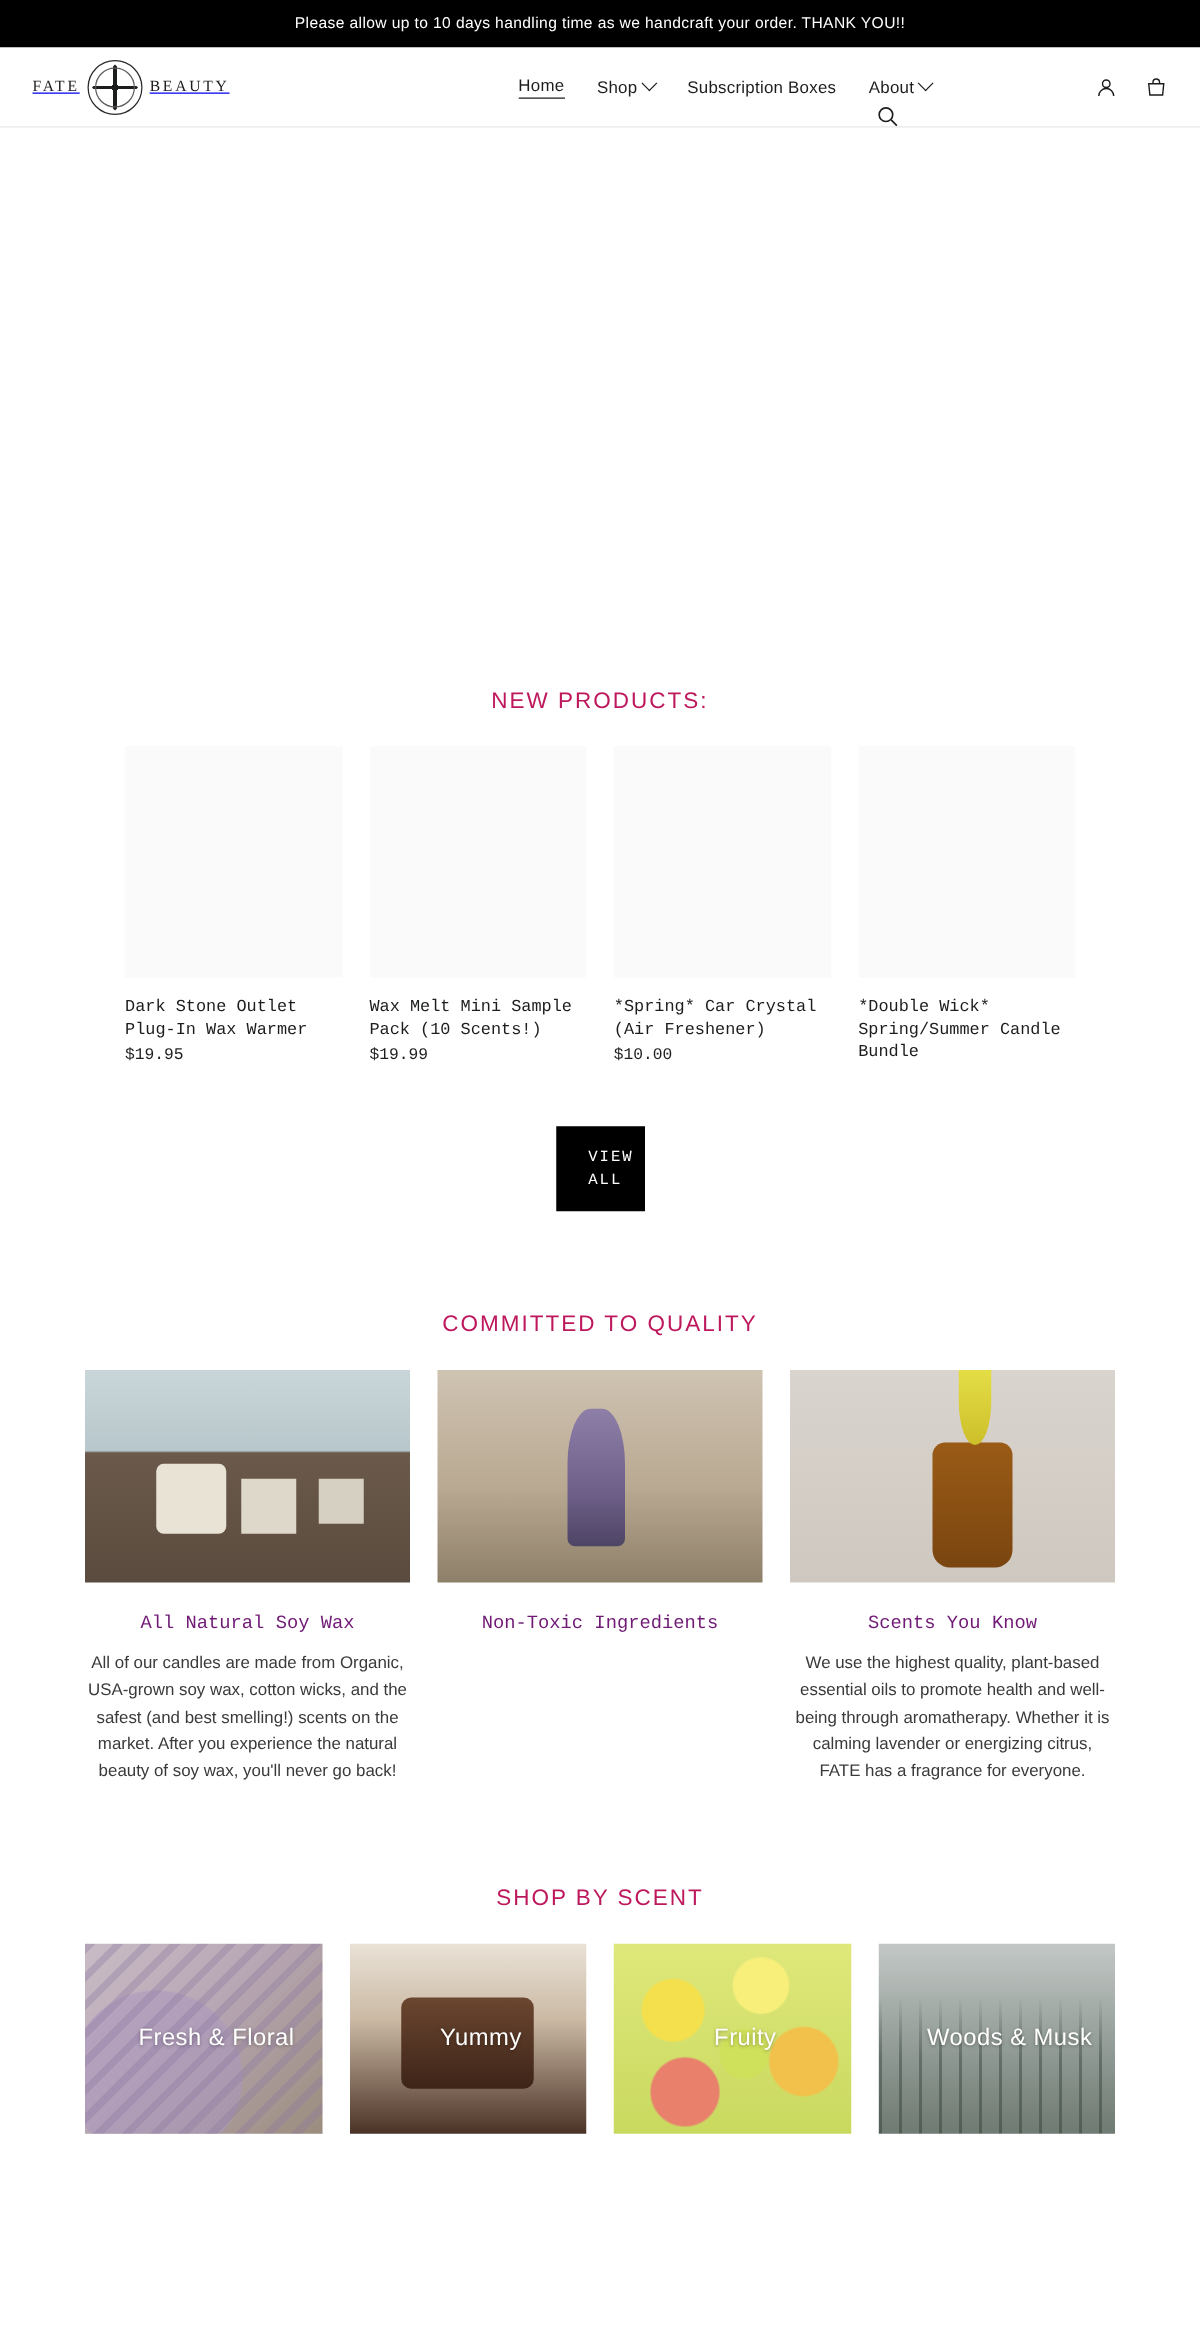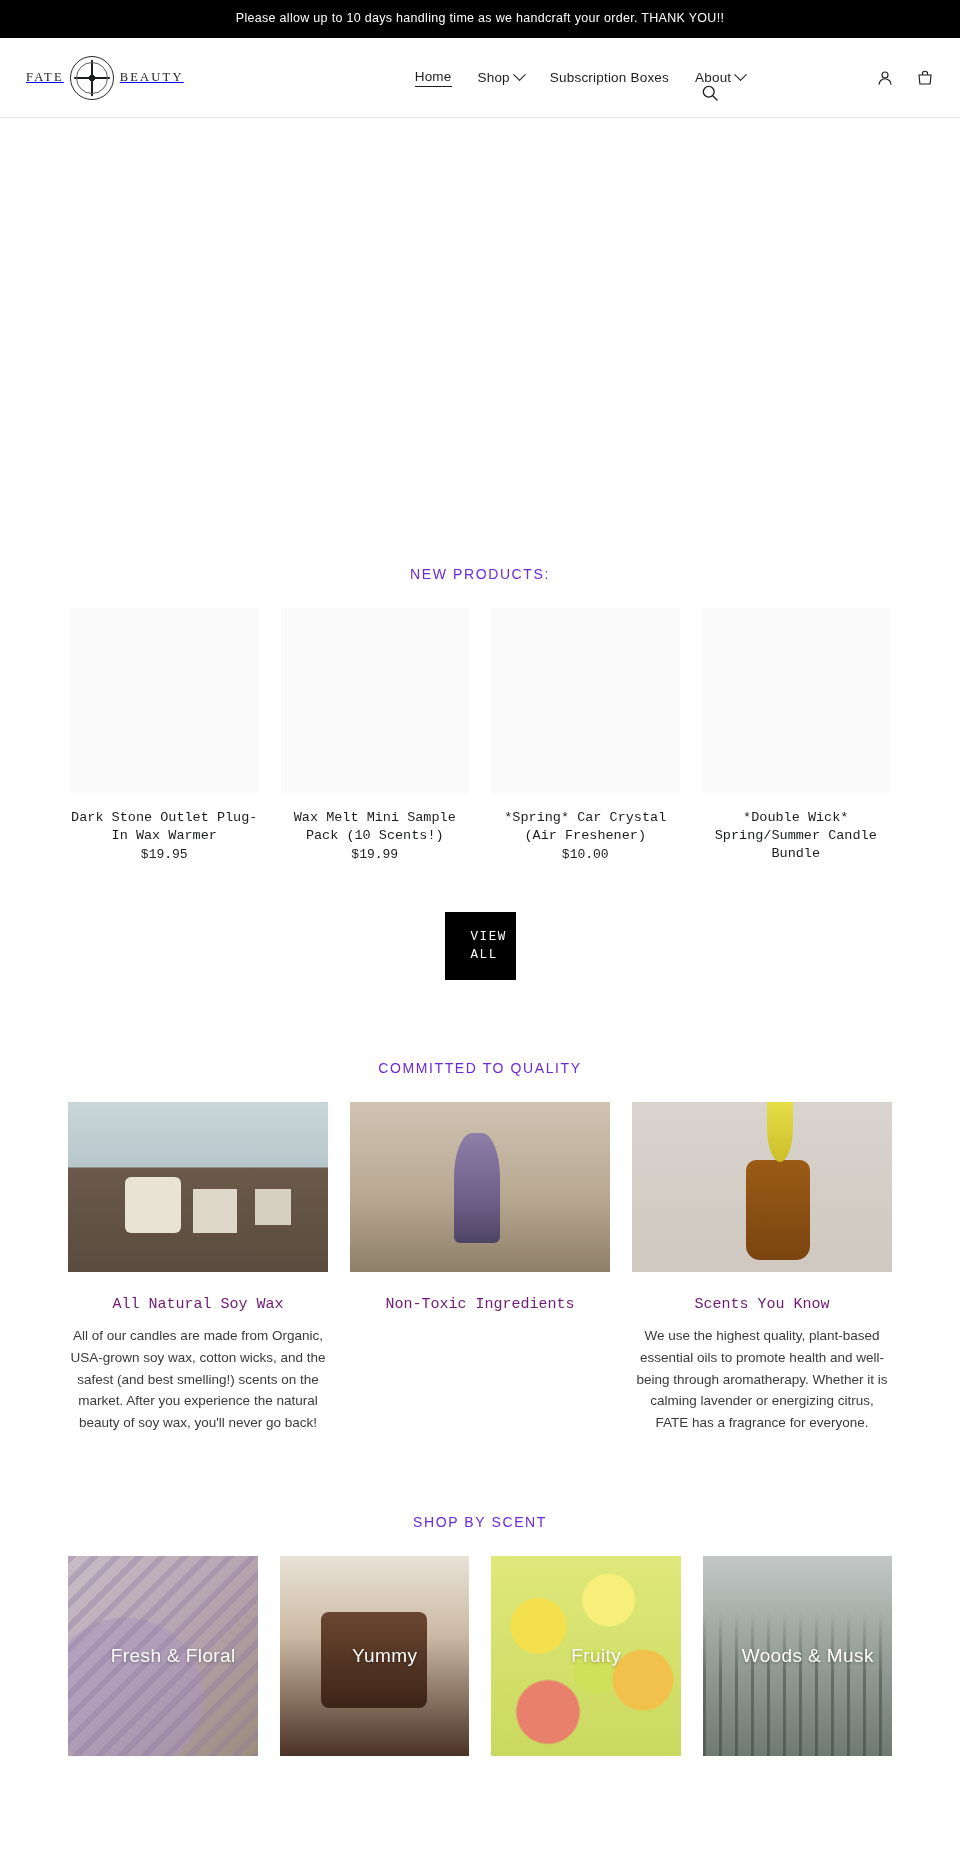--- a/index.html
+++ b/index.html
@@ -17,21 +17,21 @@
     color: #ffffff;
     text-align: center;
     font-size: 12.5px;
     letter-spacing: .3px;
     padding: 11px 10px 12px;
     line-height: 1.2;
   }
 
   
   .header {
-    height: 80px;
+    height: 64px;
     border-bottom: 1px solid #e8e8e8;
     display: flex;
     align-items: center;
     padding: 0 26px;
     position: relative;
     background:#fff;
   }
   .logo-wrap {
     display: flex;
     align-items: center;
@@ -117,35 +117,34 @@
 
   
   .hero {
     height: 430px;
     background: #ffffff;
   }
 
   
   .section-title {
     text-align: center;
-    font-size: 14px;
+    font-size: 18px;
     letter-spacing: 1.6px;
     font-weight: 400;
-    color: #6d28d9;
+    color: #be185d;
     margin: 0 0 26px;
   }
   .new-products-wrap { padding-top: 18px; }
 
   
   .product-grid {
     display: grid;
     grid-template-columns: repeat(4, 1fr);
     gap: 22px;
-    padding: 0 70px;
-    text-align: center;
+    padding: 0 100px;
   }
   .product-card { }
   .product-img {
     width: 100%;
     height: 185px;
     background: #fafafa;
   }
   .product-title {
     margin-top: 16px;
     font-family: "Liberation Mono", monospace;
@@ -263,21 +262,21 @@
 
   
   .scent-wrap { padding-top: 80px; }
   .scent-grid {
     display: grid;
     grid-template-columns: repeat(4, 1fr);
     gap: 22px;
     padding: 0 68px 40px;
   }
   .scent-card {
-    height: 200px;
+    height: 152px;
     position: relative;
     overflow: hidden;
     display: flex;
     align-items: center;
     justify-content: center;
     padding-left: 21px;
   }
   .scent-label {
     position: relative;
     z-index: 3;

